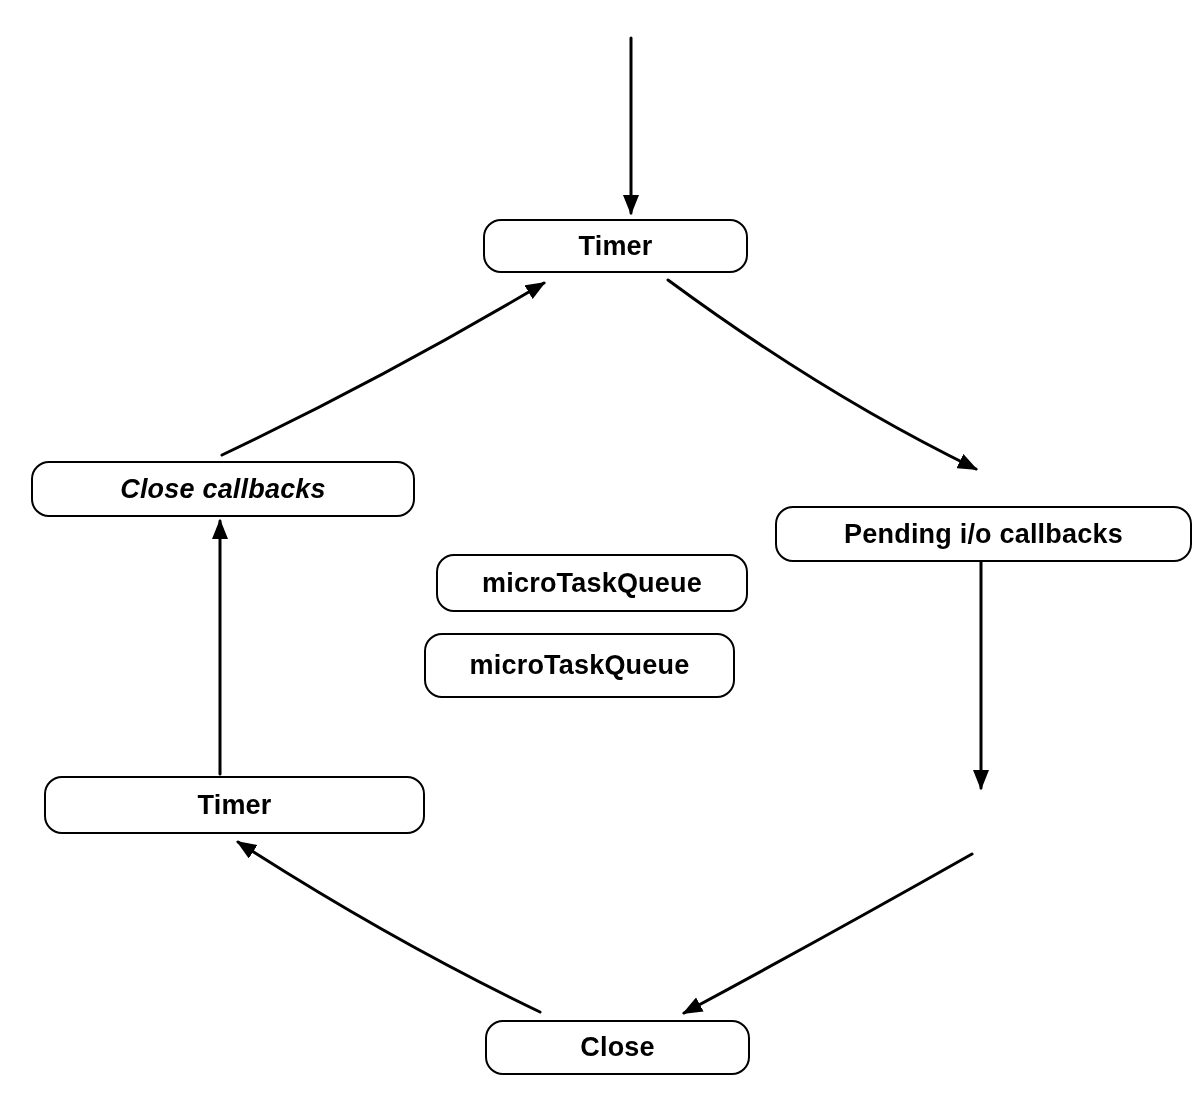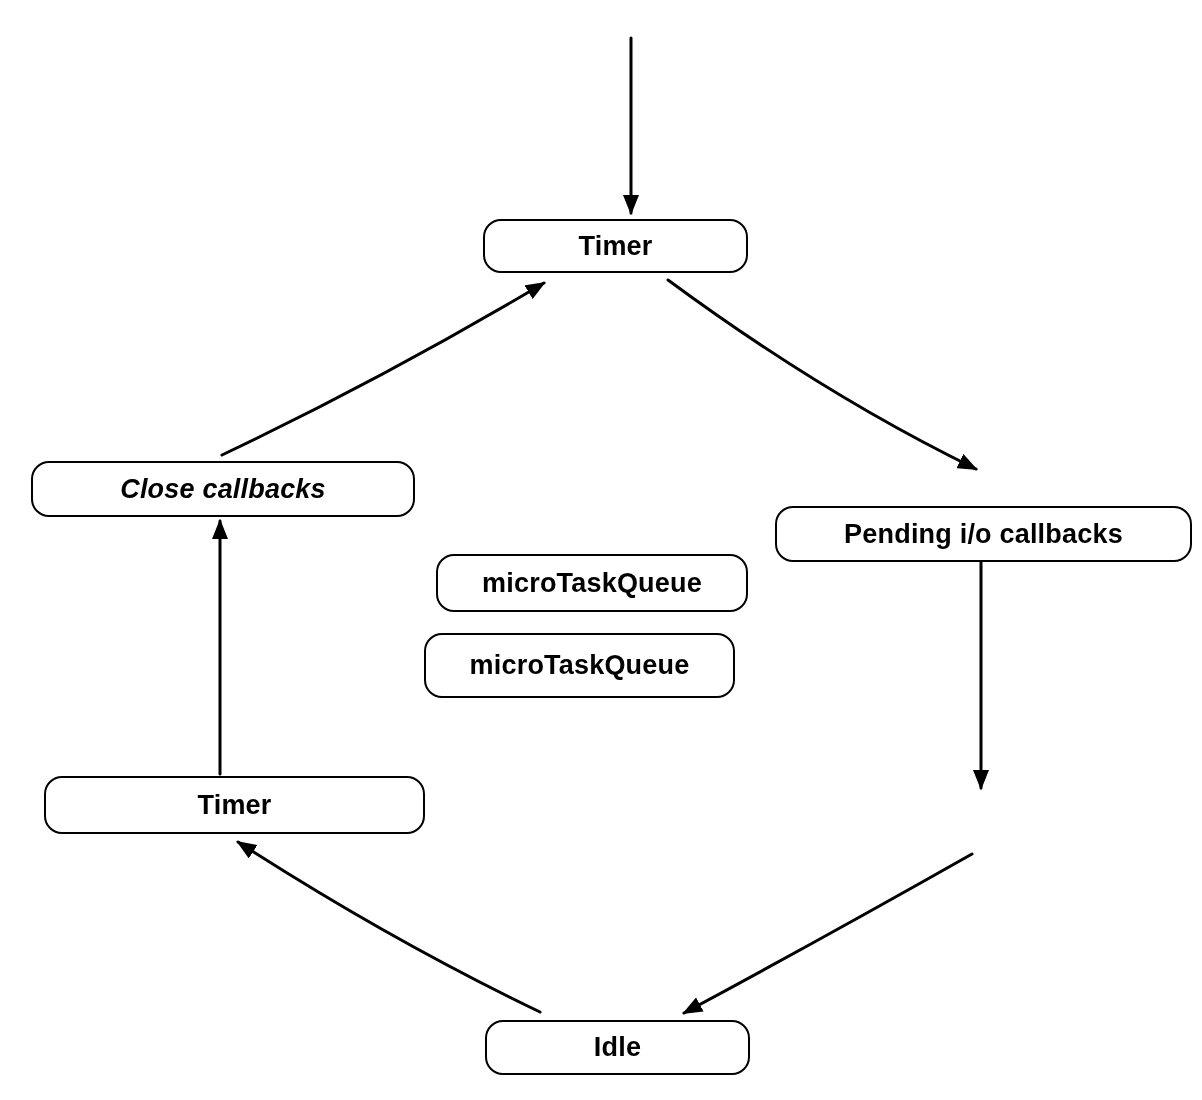--- a/index.html
+++ b/index.html
@@ -76,21 +76,21 @@
   <div class="node" style="left:483px; top:219px; width:265px; height:54px;">
     <span class="node-label">Timer</span>
   </div>
 
   <div class="node" style="left:775px; top:506px; width:417px; height:56px;">
     <span class="node-label">Pending i/o callbacks</span>
   </div>
 
 
   <div class="node" style="left:485px; top:1020px; width:265px; height:55px;">
-    <span class="node-label">Idle</span>
+    <span class="node-label">Close</span>
   </div>
 
   <div class="node" style="left:44px; top:776px; width:381px; height:58px;">
     <span class="node-label">Timer</span>
   </div>
 
   <div class="node" style="left:31px; top:461px; width:384px; height:56px;font-style:italic;">
     <span class="node-label">Close callbacks</span>
   </div>
 

